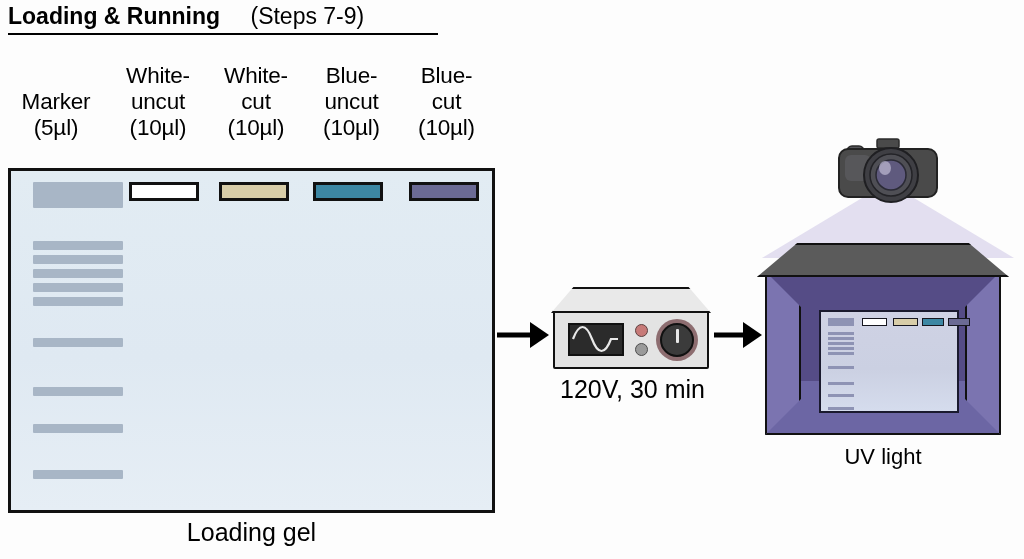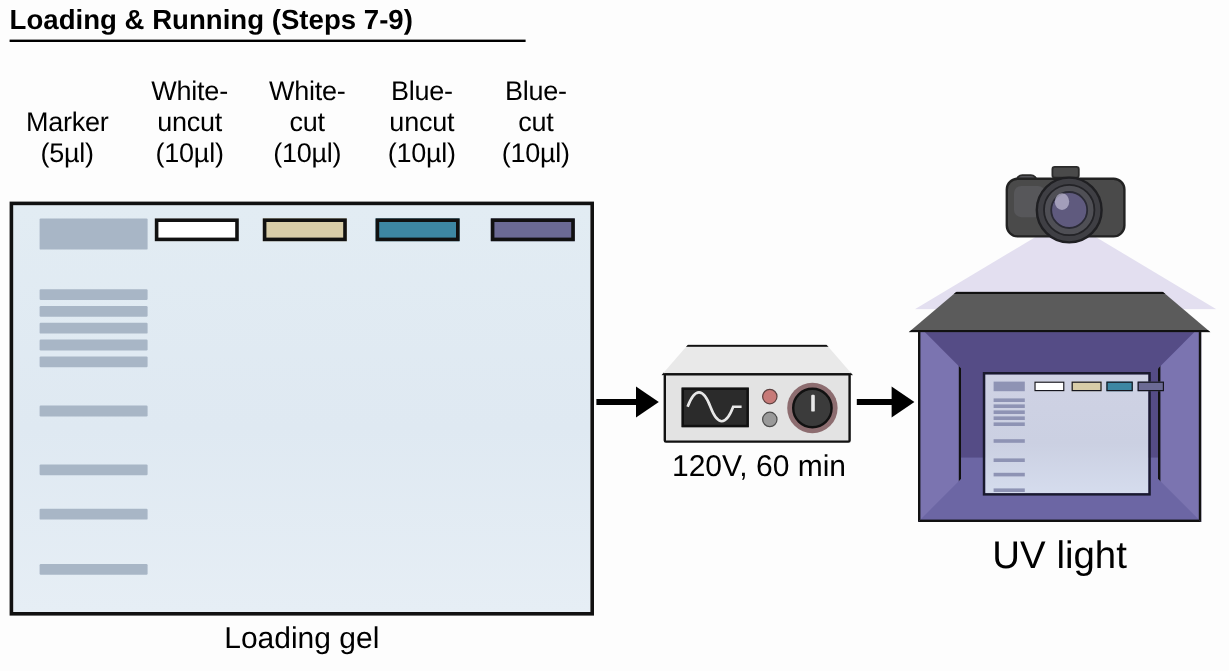--- a/index.html
+++ b/index.html
@@ -23,21 +23,21 @@
     left: 8px;
     top: 2px;
     width: 430px;
     font-size: 23px;
     line-height: 28px;
     white-space: nowrap;
     padding-bottom: 3px;
     border-bottom: 2.5px solid #000;
   }
   #header-title .strong { font-weight: bold; }
-  #header-title .light  { font-weight: bold; }
+  #header-title .light  { font-weight: normal; padding-left: 24px; }
 
   
   #lane-labels {
     position: absolute;
     left: 0px;
     top: 56px;
     width: 500px;
     height: 96px;
   }
   .lane-label {
@@ -250,21 +250,21 @@
     box-sizing: border-box;
     border: 1.6px solid #16161f;
     height: 8px;
   }
   #uv-caption {
     position: absolute;
     left: 757px;
     top: 444px;
     width: 252px;
     text-align: center;
-    font-size: 32px;
+    font-size: 22px;
   }
 </style>
 </head>
 <body>
 
 <div id="header-title">
   <span class="strong">Loading &amp; Running</span><span class="light"> (Steps 7-9)</span>
 </div>
 
 <div id="lane-labels">
@@ -337,21 +337,21 @@
     </div>
     <div id="ps-led-red"></div>
     <div id="ps-led-gray"></div>
     <div id="ps-knob-arc"></div>
     <div id="ps-knob">
       <div id="ps-knob-pointer"></div>
     </div>
   </div>
 </div>
 
-<div id="ps-caption">120V, 60 min</div>
+<div id="ps-caption">120V, 30 min</div>
 
 <div class="arrow" style="left:714px; top:321px; width:48px; height:28px;">
   <div class="shaft" style="width:32px;"></div>
   <div class="head"></div>
 </div>
 
 <div id="light-cone"></div>
 
 <div id="camera">
   <svg width="110" height="72" viewBox="0 0 110 72">

